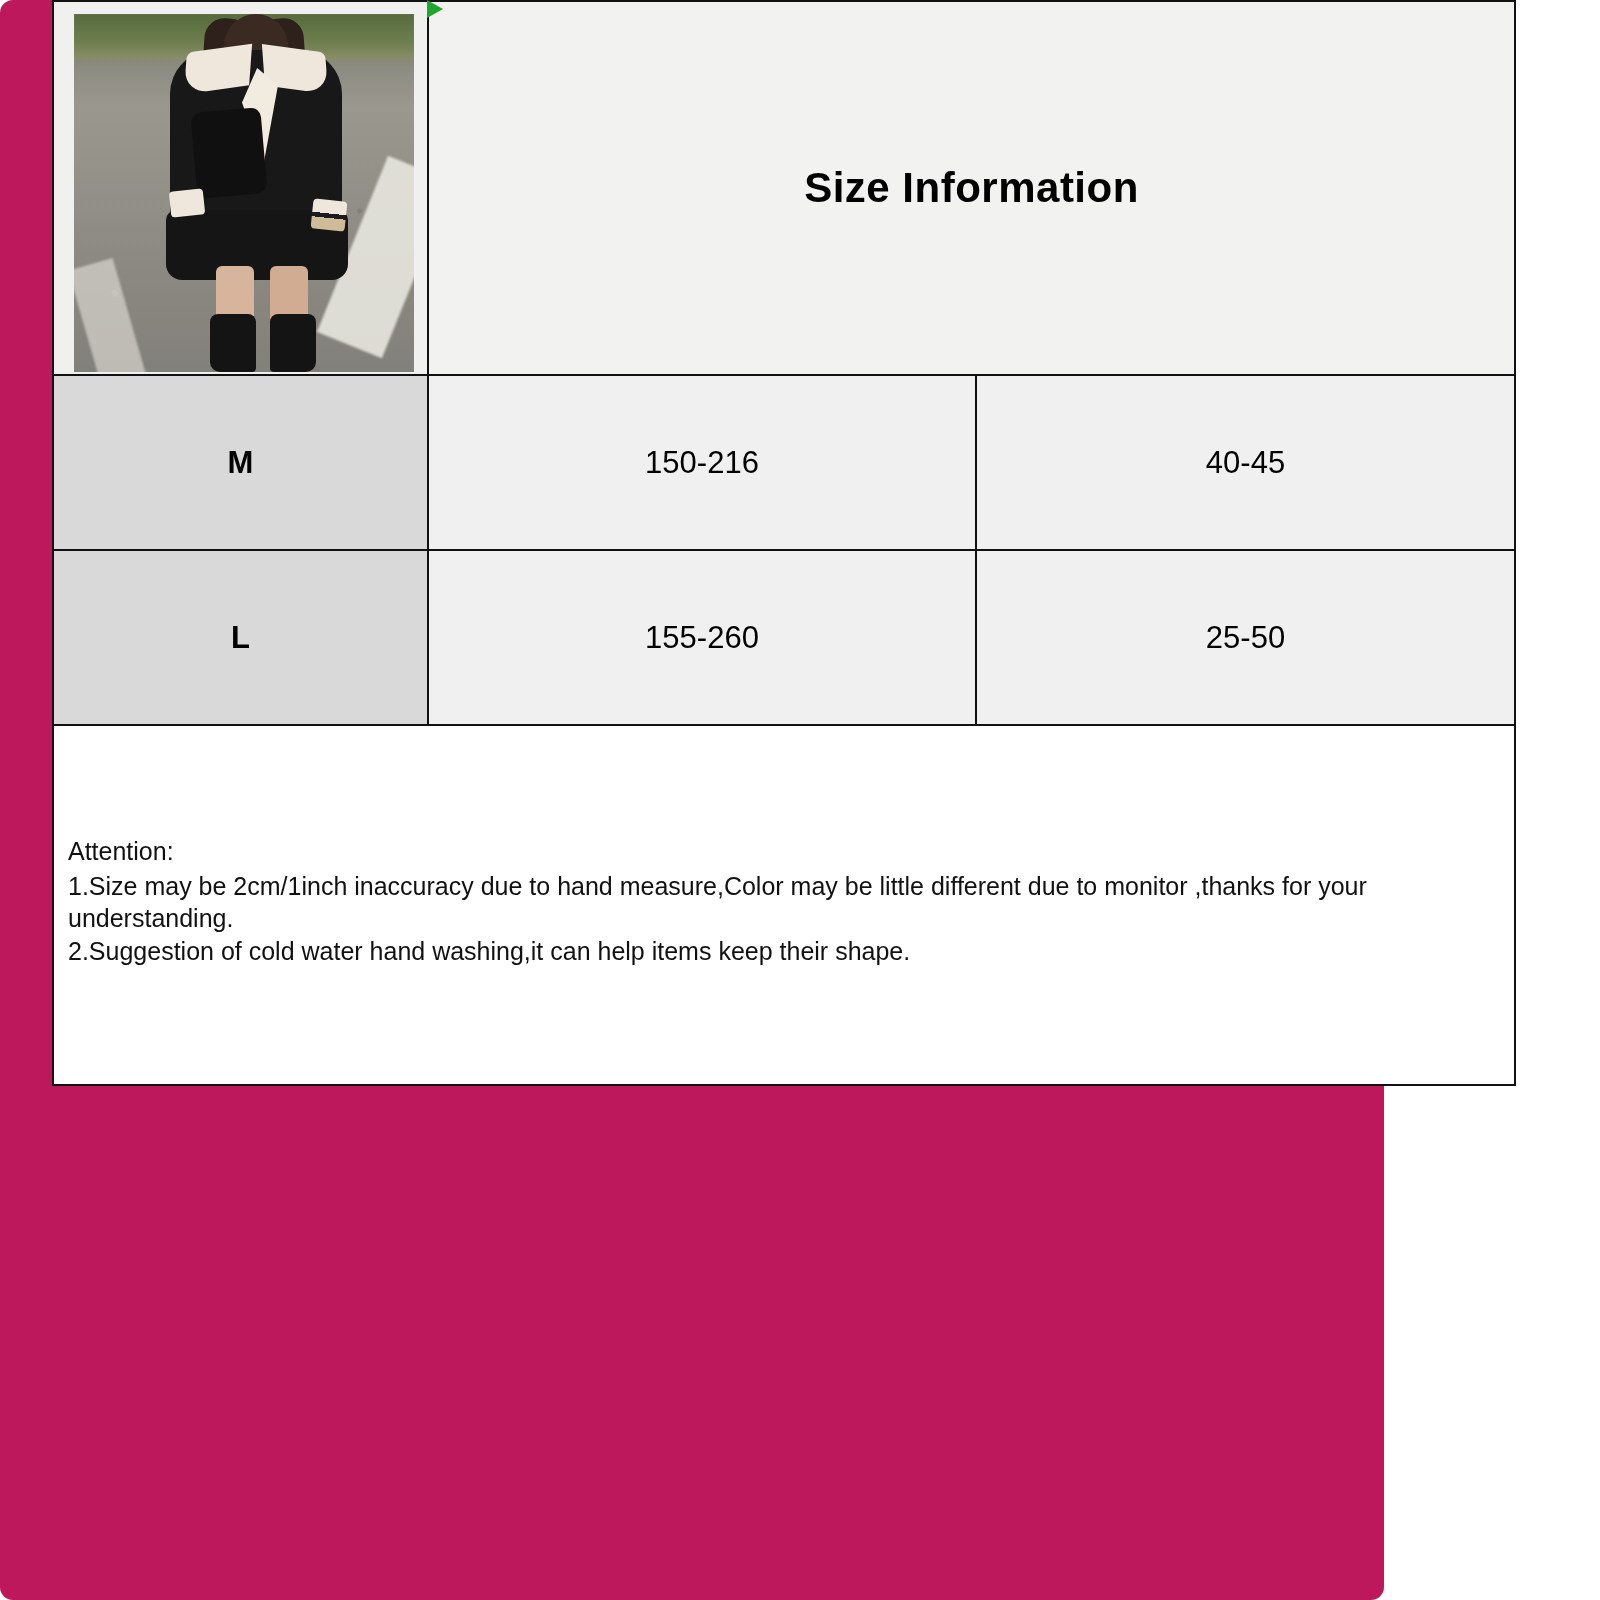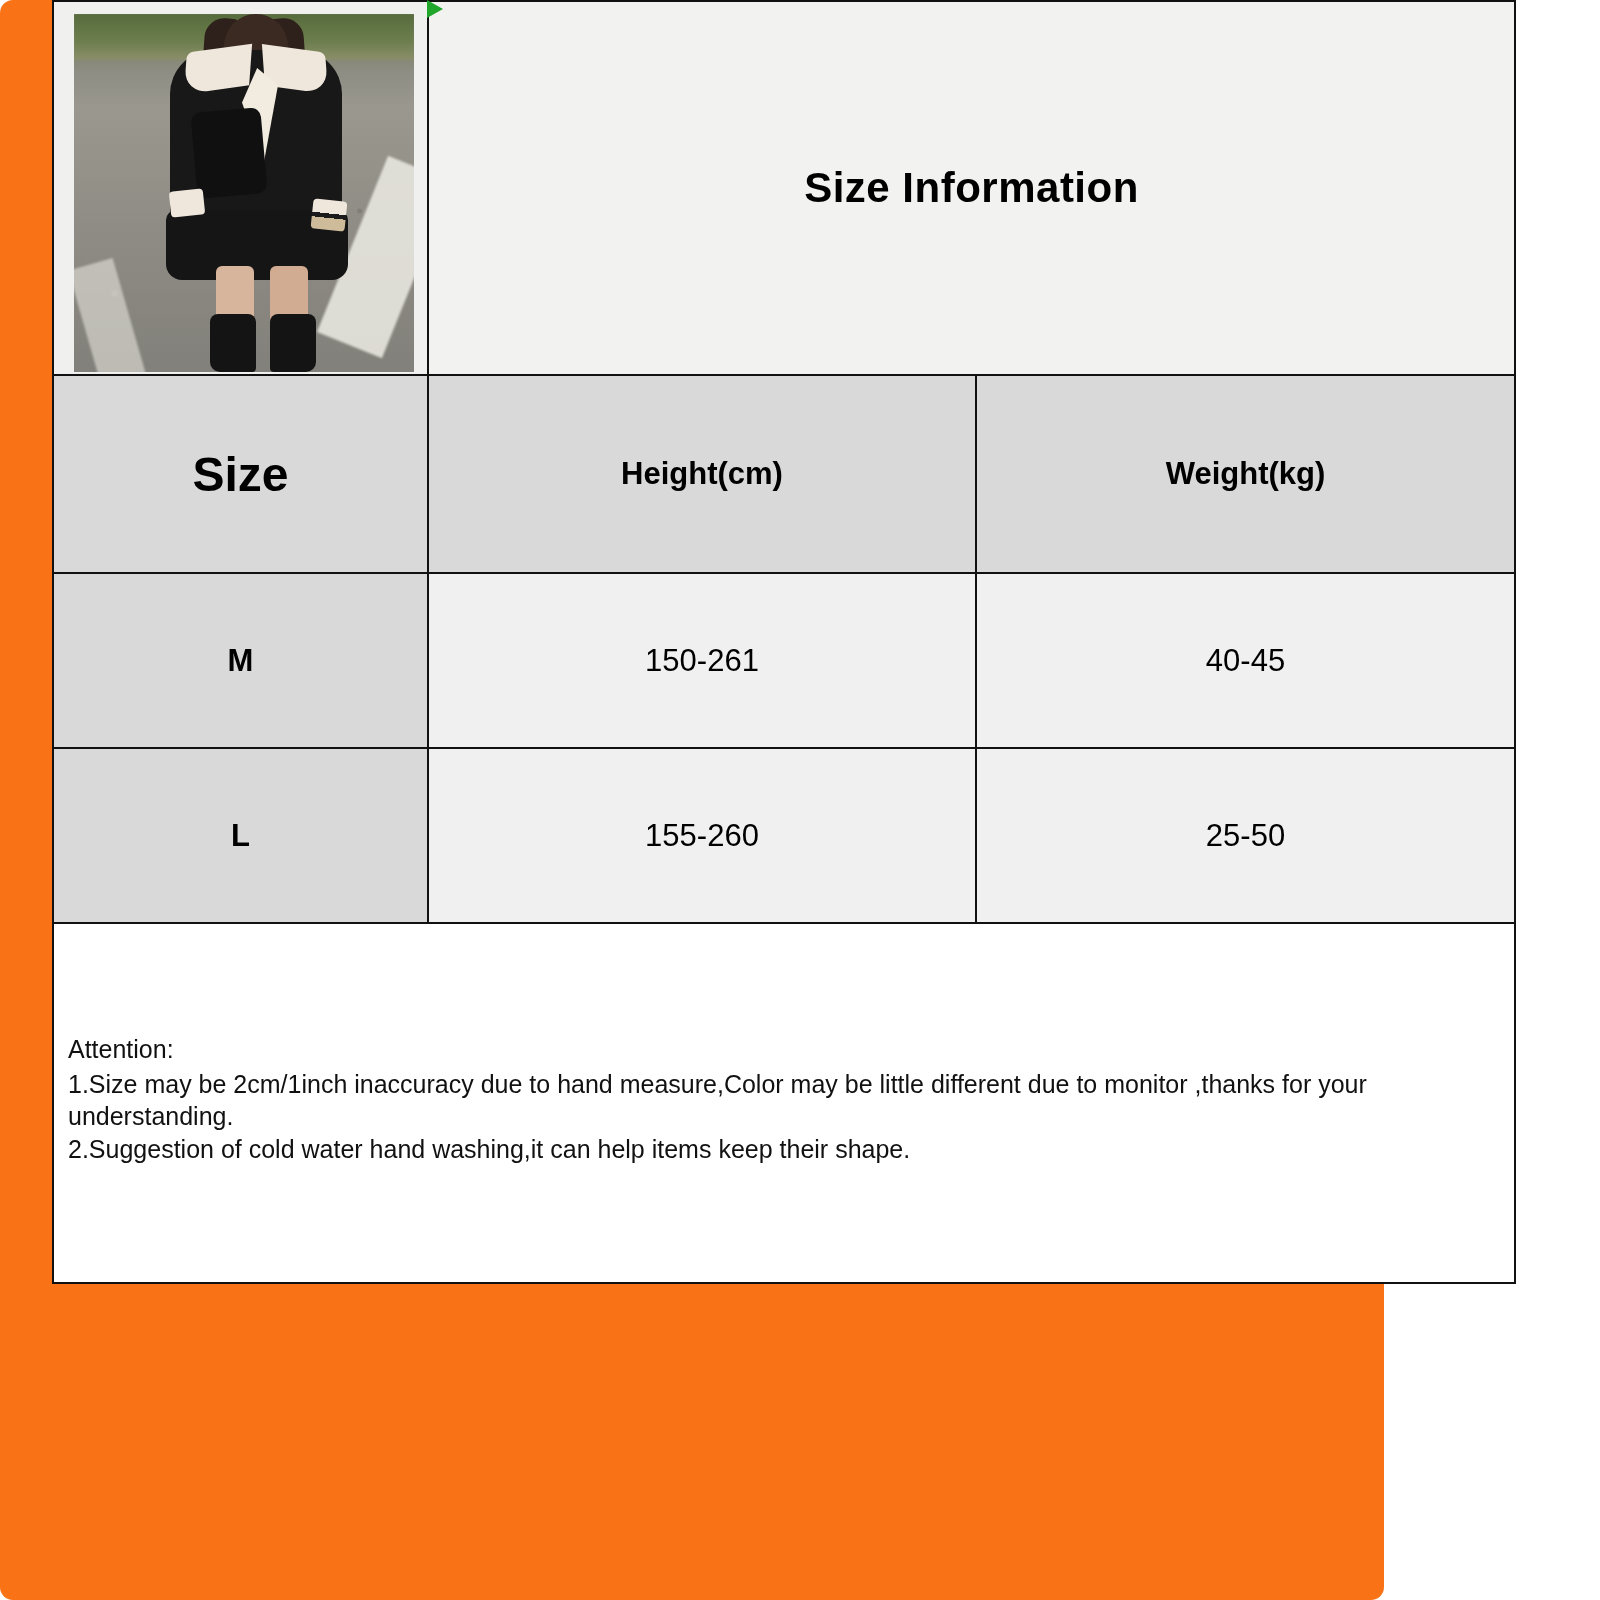--- a/index.html
+++ b/index.html
@@ -14,21 +14,21 @@
     color: #000000;
     overflow: hidden;
   }
 
   .sheet {
     position: relative;
     width: 1384px;
     height: 1600px;
     box-sizing: border-box;
     padding: 0;
-    background: #f97316;
+    background: #be185d;
     border-radius: 13px;
   }
 
   table.size-table {
     position: absolute;
     left: 52px;
     top: 0px;
     width: 1462px;
     border-collapse: collapse;
     table-layout: fixed;
@@ -351,29 +351,24 @@
             <div class="cuff-r"></div>
             <div class="leg-l"></div>
             <div class="leg-r"></div>
             <div class="boot-l"></div>
             <div class="boot-r"></div>
           </div>
         </td>
         <td class="title-cell" colspan="2">Size Information</td>
       </tr>
 
-      <tr>
-        <td class="hdr hdr-size">Size</td>
-        <td class="hdr hdr-txt">Height(cm)</td>
-        <td class="hdr hdr-txt">Weight(kg)</td>
-      </tr>
 
       <tr class="data-row">
         <td class="size-col">M</td>
-        <td class="val-col">150-261</td>
+        <td class="val-col">150-216</td>
         <td class="val-col">40-45</td>
       </tr>
 
       <tr class="data-row">
         <td class="size-col">L</td>
         <td class="val-col">155-260</td>
         <td class="val-col">25-50</td>
       </tr>
 
 

